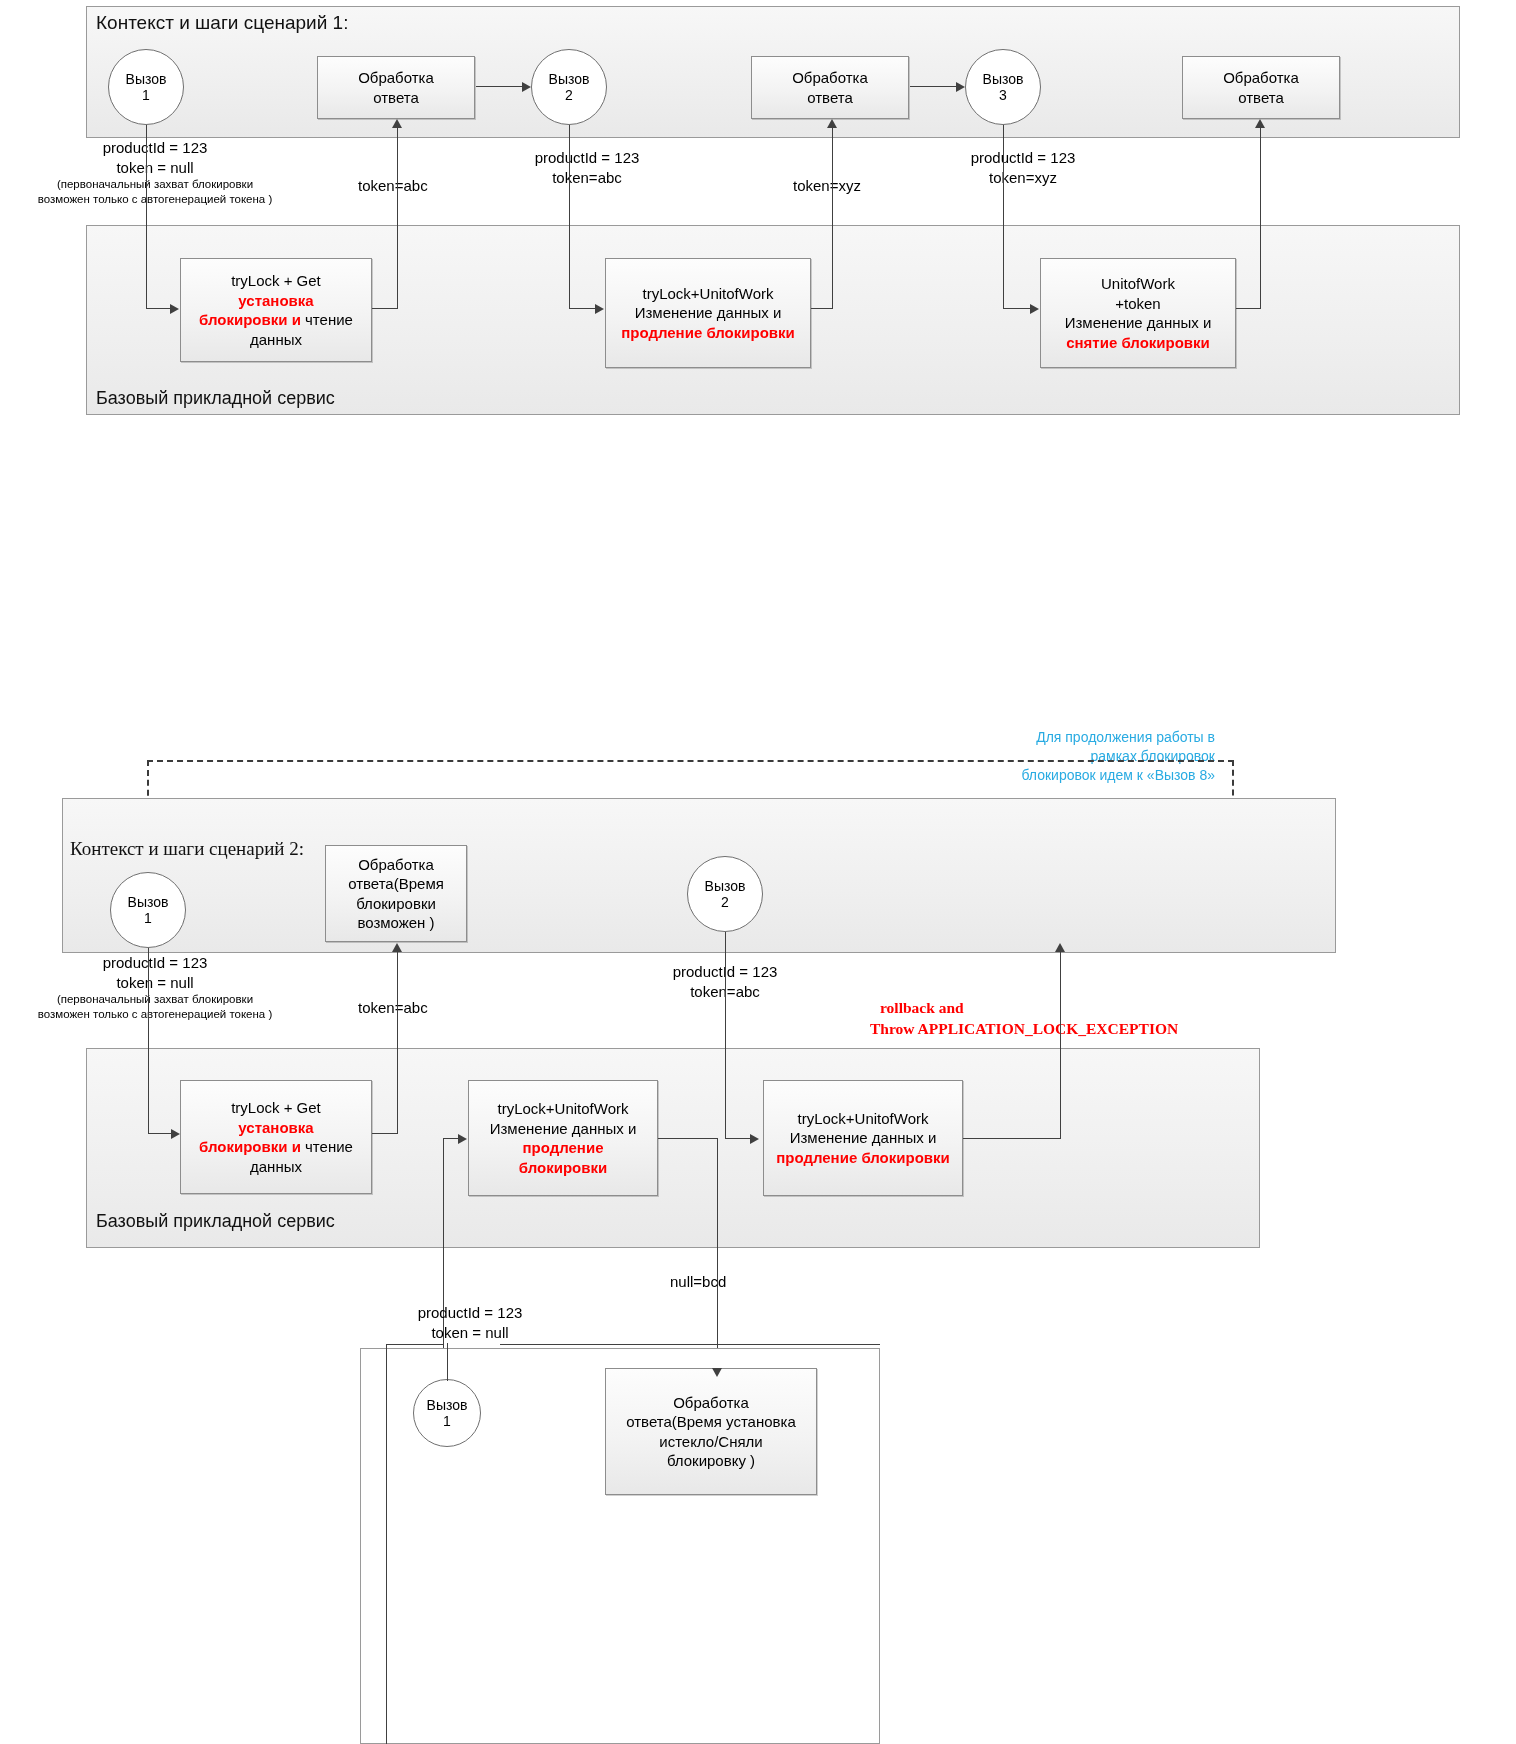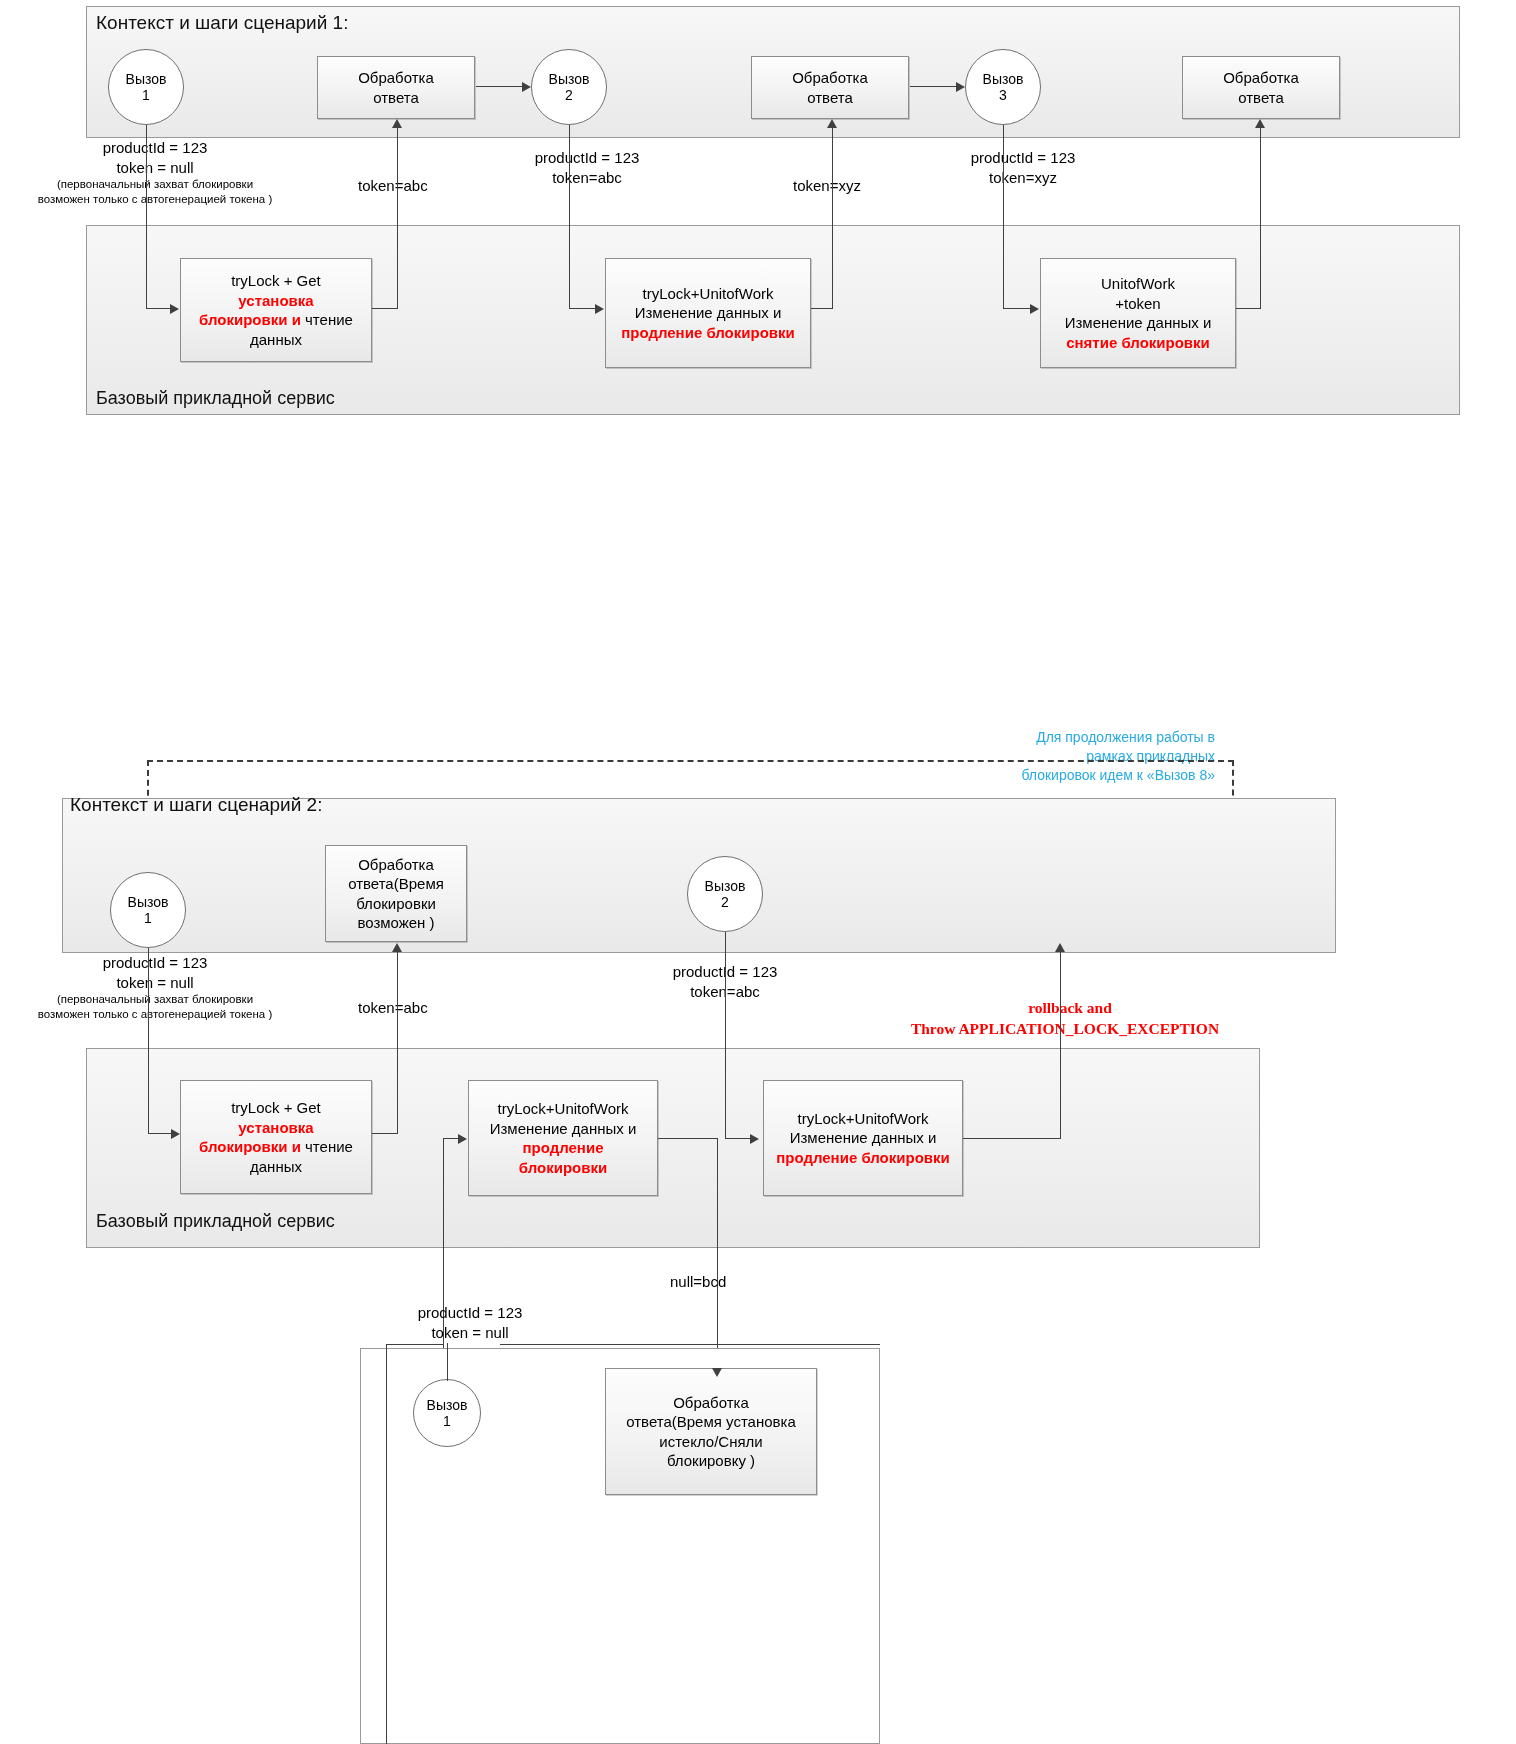--- a/index.html
+++ b/index.html
@@ -168,32 +168,32 @@
       <span class="red">снятие блокировки</span>
     </div>
   </div>
 
   <div class="h" style="left:1236px;top:308px;width:25px;"></div>
   <div class="v" style="left:1260px;top:124px;height:184px;"></div>
   <div class="ar-up" style="left:1255px;top:119px;"></div>
 
   <div class="abs blue" style="left:960px;top:728px;width:255px;">
     <div>Для продолжения работы в</div>
-    <div>рамках прикладных</div>
+    <div>рамках блокировок</div>
     <div>блокировок идем  к «Вызов 8»</div>
   </div>
 
   <div class="dash" style="left:147px;top:760px;width:1087px;"></div>
   <div class="dashv" style="left:147px;top:760px;height:95px;"></div>
   <div class="dashv" style="left:1232px;top:760px;height:183px;"></div>
   <div class="dash" style="left:1216px;top:942px;width:18px;"></div>
   <div class="ar-down" style="left:142px;top:852px;"></div>
 
   <div class="abs band" style="left:62px;top:798px;width:1274px;height:155px;"></div>
-  <div class="abs band-title" style="left:70px;top:794px;">Контекст и шаги сценарий 2:</div>
+  <div class="abs band-title" style="left:70px;top:838px;font-family:Liberation Serif, serif;">Контекст и шаги сценарий 2:</div>
 
   <div class="abs band" style="left:86px;top:1048px;width:1174px;height:200px;"></div>
   <div class="abs band-title" style="left:96px;top:1211px;font-size:18px;">Базовый прикладной сервис</div>
 
   <div class="abs circ" style="left:110px;top:872px;width:76px;height:76px;">
     <span>Вызов</span>
     <span>1</span>
   </div>
   <div class="abs circ" style="left:687px;top:856px;width:76px;height:76px;">
     <span>Вызов</span>
@@ -217,21 +217,21 @@
     <div class="lbl small">возможен только с автогенерацией токена )</div>
   </div>
 
   <div class="abs" style="left:610px;top:962px;width:230px;text-align:center;">
     <div class="lbl">productId = 123</div>
     <div class="lbl">token=abc</div>
   </div>
 
   <div class="abs lbl" style="left:358px;top:998px;">token=abc</div>
 
-  <div class="abs redserif" style="left:880px;top:998px;width:380px;text-align:center;">
+  <div class="abs redserif" style="left:880px;top:998px;width:380px;">
     <div>rollback  and</div>
     <div style="white-space:nowrap;margin-left:-10px;">Throw APPLICATION_LOCK_EXCEPTION</div>
   </div>
 
   <div class="v" style="left:148px;top:948px;height:185px;"></div>
   <div class="h" style="left:148px;top:1133px;width:27px;"></div>
   <div class="ar-right" style="left:171px;top:1129px;"></div>
 
   <div class="abs pbox" style="left:180px;top:1080px;width:192px;height:114px;">
     <div>

